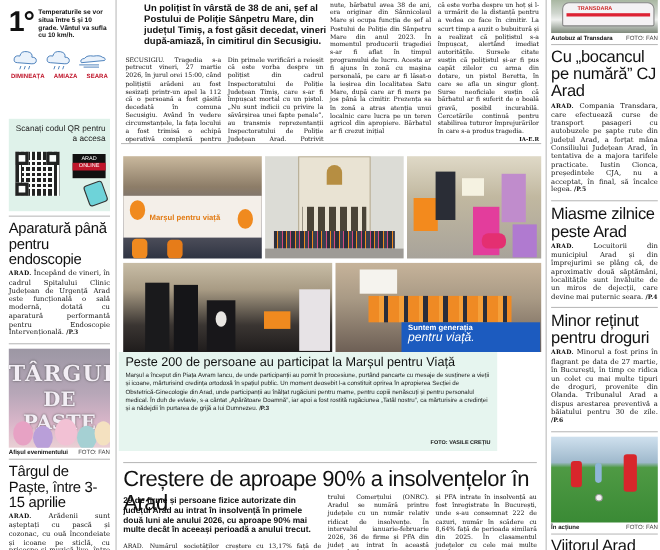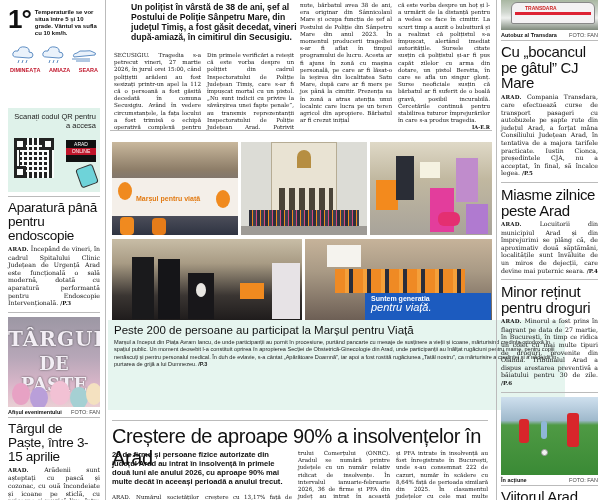--- a/index.html
+++ b/index.html
@@ -38,21 +38,21 @@
 .poster .t2{top:36px;font-size:18px}
 .egg{position:absolute;border-radius:50%}
 .caption-row{display:flex;justify-content:space-between;font-size:5.5px;font-weight:bold;margin-top:2px;border-bottom:1px solid #bbb;padding-bottom:2px}
 .caption-row .foto{font-weight:normal;color:#444}
 .lead-intro{font-size:8.6px;font-weight:bold;line-height:10px;width:180px;position:absolute;left:23px;top:2px}
 .lead-cols{position:absolute;left:6px;top:52px;width:180px;display:flex;gap:6px}
 .lead-col{flex:1;font-size:5.6px;line-height:7.2px;text-align:justify}
 .lead-right{position:absolute;left:192px;top:2px;width:190px;display:flex;gap:6px}
 .photos{position:absolute;left:2px;top:130px;width:382px;height:192px;background:#fff}
 .photo{position:absolute;overflow:hidden}
-.marsh{position:absolute;left:0;top:320px;width:457px;height:90px;background:#e6f5ef;padding:4px 6px}
+.marsh{position:absolute;left:0;top:320px;width:344px;height:90px;background:#e6f5ef;padding:4px 6px}
 .marsh h2{font-size:11.5px;font-weight:normal;line-height:13px;color:#111}
 .marsh p{font-size:5.6px;line-height:7.4px;margin-top:2px;color:#222}
 .marsh .foto{position:absolute;right:6px;bottom:4px;font-size:5px;font-weight:bold}
 .insolv{position:absolute;left:0;top:420px;width:384px;height:80px;padding:0 4px}
 .insolv h1{font-size:20px;font-weight:normal;letter-spacing:-.4px;line-height:22px;border-top:1px solid #bbb;padding-top:4px}
 .insolv-lead{position:absolute;left:4px;top:30px;width:180px;font-size:7.6px;line-height:9px;font-weight:bold}
 .insolv-cols{position:absolute;left:190px;top:30px;width:190px;display:flex;gap:6px}
 .insolv-col{flex:1;font-size:5.6px;line-height:7.2px;text-align:justify}
 .insolv-bottom{position:absolute;left:4px;top:74px;width:180px;display:flex;gap:6px}
 .bus{height:30px;background:linear-gradient(180deg,#a9b7a2 0%,#cfd6ce 40%,#eef0ee 60%,#7f8a7c 100%);position:relative;overflow:hidden}
@@ -242,21 +242,21 @@
   <div class="bus">
     <div class="body"></div>
     <div class="stripe"></div>
     <div style="position:absolute;left:24px;top:5px;font-size:5px;color:#c22;font-weight:bold">TRANSDARA</div>
   </div>
   <div class="caption-row">
     <span>Autobuz al Transdara</span>
     <span class="foto">FOTO: FAN</span>
   </div>
   <div>
-    <h2 class="big">Cu „bocancul pe gâtul” CJ Mare</h2>
+    <h2 class="big">Cu „bocancul pe numără” CJ Arad</h2>
     <p class="brief serif">
       <span class="tag">ARAD.</span>
       <span>Compania Transdara, care efectuează curse de transport pasageri cu autobuzele pe șapte rute din județul Arad, a forțat mâna Consiliului Județean Arad, în tentativa de a majora tarifele practicate. Iustin Cionca, președintele CJA, nu a acceptat, în final, să încalce legea.</span>
       <span class="pref">/P.5</span>
     </p>
   </div>
   <div class="sep"></div>
   <div>
     <h2 class="big">Miasme zilnice peste Arad</h2>
     <p class="brief serif">

